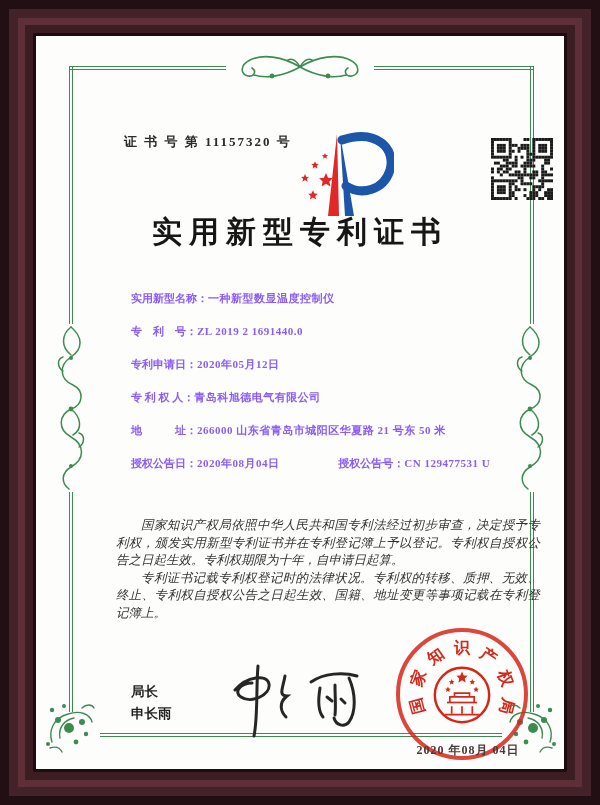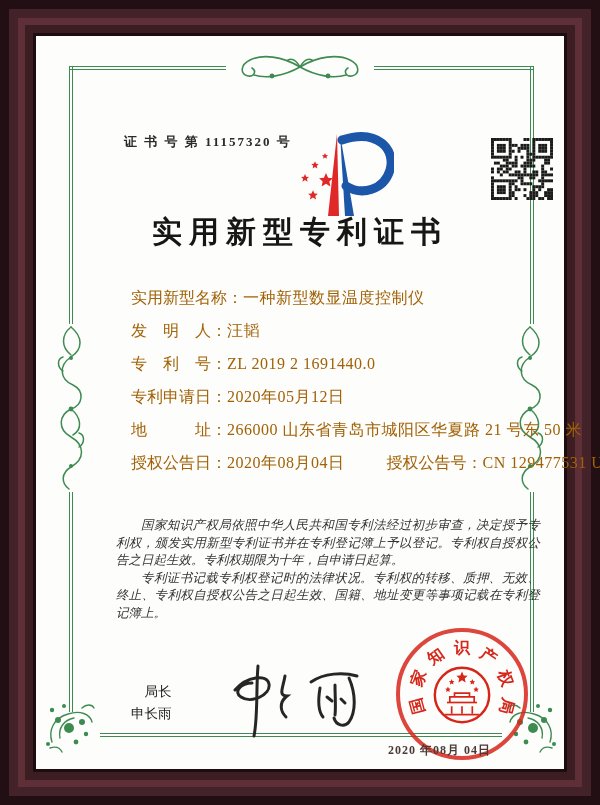--- a/index.html
+++ b/index.html
@@ -19,40 +19,40 @@
   .gl { position:absolute; }
   .dline-h { height:4px; border-top:1px solid #3e8b52; border-bottom:1px solid #3e8b52; }
   .dline-v { width:4px; border-left:1px solid #3e8b52; border-right:1px solid #3e8b52; }
   .orn svg { display:block; width:100%; height:100%; }
 
   .cert-no { position:absolute; left:88px; top:97px; font-size:13px; font-weight:bold; letter-spacing:2px; color:#2b2b2b; }
   .logo { position:absolute; left:246px; top:92px; width:112px; height:92px; }
   .qr { position:absolute; left:455px; top:102px; width:62px; height:62px; }
   .title { position:absolute; left:0; right:0; top:176px; text-align:center; font-size:30px; font-weight:bold; letter-spacing:7px; color:#161616; }
 
-  .fields { position:absolute; left:95px; top:253px; width:412px; font-size:16px; font-weight:normal; color:#a16207; }
+  .fields { position:absolute; left:95px; top:253px; width:412px; font-size:11px; font-weight:bold; color:#8b5cf6; }
   .frow { height:33px; line-height:18px; white-space:nowrap; }
   .frow .lab { display:inline-block; }
   .frow .val { letter-spacing:0.5px; }
   .grant { height:26px; }
-  .grant .half2 { margin-left:38px; }
+  .grant .half2 { margin-left:56px; }
 
   .paras { position:absolute; left:80px; top:481px; width:424px; font-size:12.5px; line-height:17.5px; color:#333;
            font-style:italic; text-align:justify; }
   .paras p { text-indent:2em; }
 
-  .signer { position:absolute; left:95px; top:645px; font-family:"Liberation Sans","DejaVu Sans",sans-serif; font-size:13.5px; font-weight:400; color:#222; line-height:22px;text-align:right; }
+  .signer { position:absolute; left:95px; top:645px; font-family:"Liberation Sans","DejaVu Sans",sans-serif; font-size:13.5px; font-weight:700; color:#222; line-height:22px; }
   .signature { position:absolute; left:185px; top:622px; width:150px; height:88px; }
 
   .seal { position:absolute; left:360px; top:592px; width:132px; height:132px; border-radius:50%;
           border:4px solid rgba(214,38,26,.85); }
   .seal-char { position:absolute; left:50%; top:50%; width:22px; height:22px; margin:-11px 0 0 -11px;
                text-align:center; font-size:16px; font-weight:bold; color:#d6261a; line-height:22px; }
   .emblem { position:absolute; left:50%; top:50%; width:60px; height:62px; margin:-29px 0 0 -30px; }
-  .seal-date { position:absolute; left:352px; top:706px; width:160px; 
+  .seal-date { position:absolute; left:352px; top:706px; width:160px; text-align:center;
                font-size:12px; font-weight:bold; color:#4a3a36; letter-spacing:1px; }
 </style>
 </head>
 <body>
 
 <div class="page">
   <div class="paper">
 
     <div class="gl dline-h" style="left:34px; top:30px; width:156px;"></div>
     <div class="gl orn" style="left:190px; top:12px; width:148px; height:38px;">
@@ -414,27 +414,27 @@
           </g>
         </svg></div>
 
     <div class="title">实用新型专利证书</div>
 
     <div class="fields">
       <div class="frow">
         <span class="lab">实用新型名称：</span><span class="val">一种新型数显温度控制仪</span>
       </div>
       <div class="frow">
-        <span class="lab">发　明　人：</span><span class="val">汪韬</span>
-      </div>
-      <div class="frow">
         <span class="lab">专　利　号：</span><span class="val">ZL 2019 2 1691440.0</span>
       </div>
       <div class="frow">
         <span class="lab">专利申请日：</span><span class="val">2020年05月12日</span>
+      </div>
+      <div class="frow">
+        <span class="lab">专 利 权 人：</span><span class="val">青岛科旭德电气有限公司</span>
       </div>
       <div class="frow">
         <span class="lab">地　　　址：</span><span class="val">266000 山东省青岛市城阳区华夏路 21 号东 50 米</span>
       </div>
       <div class="frow grant">
         <span class="lab">授权公告日：</span><span class="val">2020年08月04日</span>
         <span class="lab half2">授权公告号：</span><span class="val">CN 129477531 U</span>
       </div>
     </div>
 

